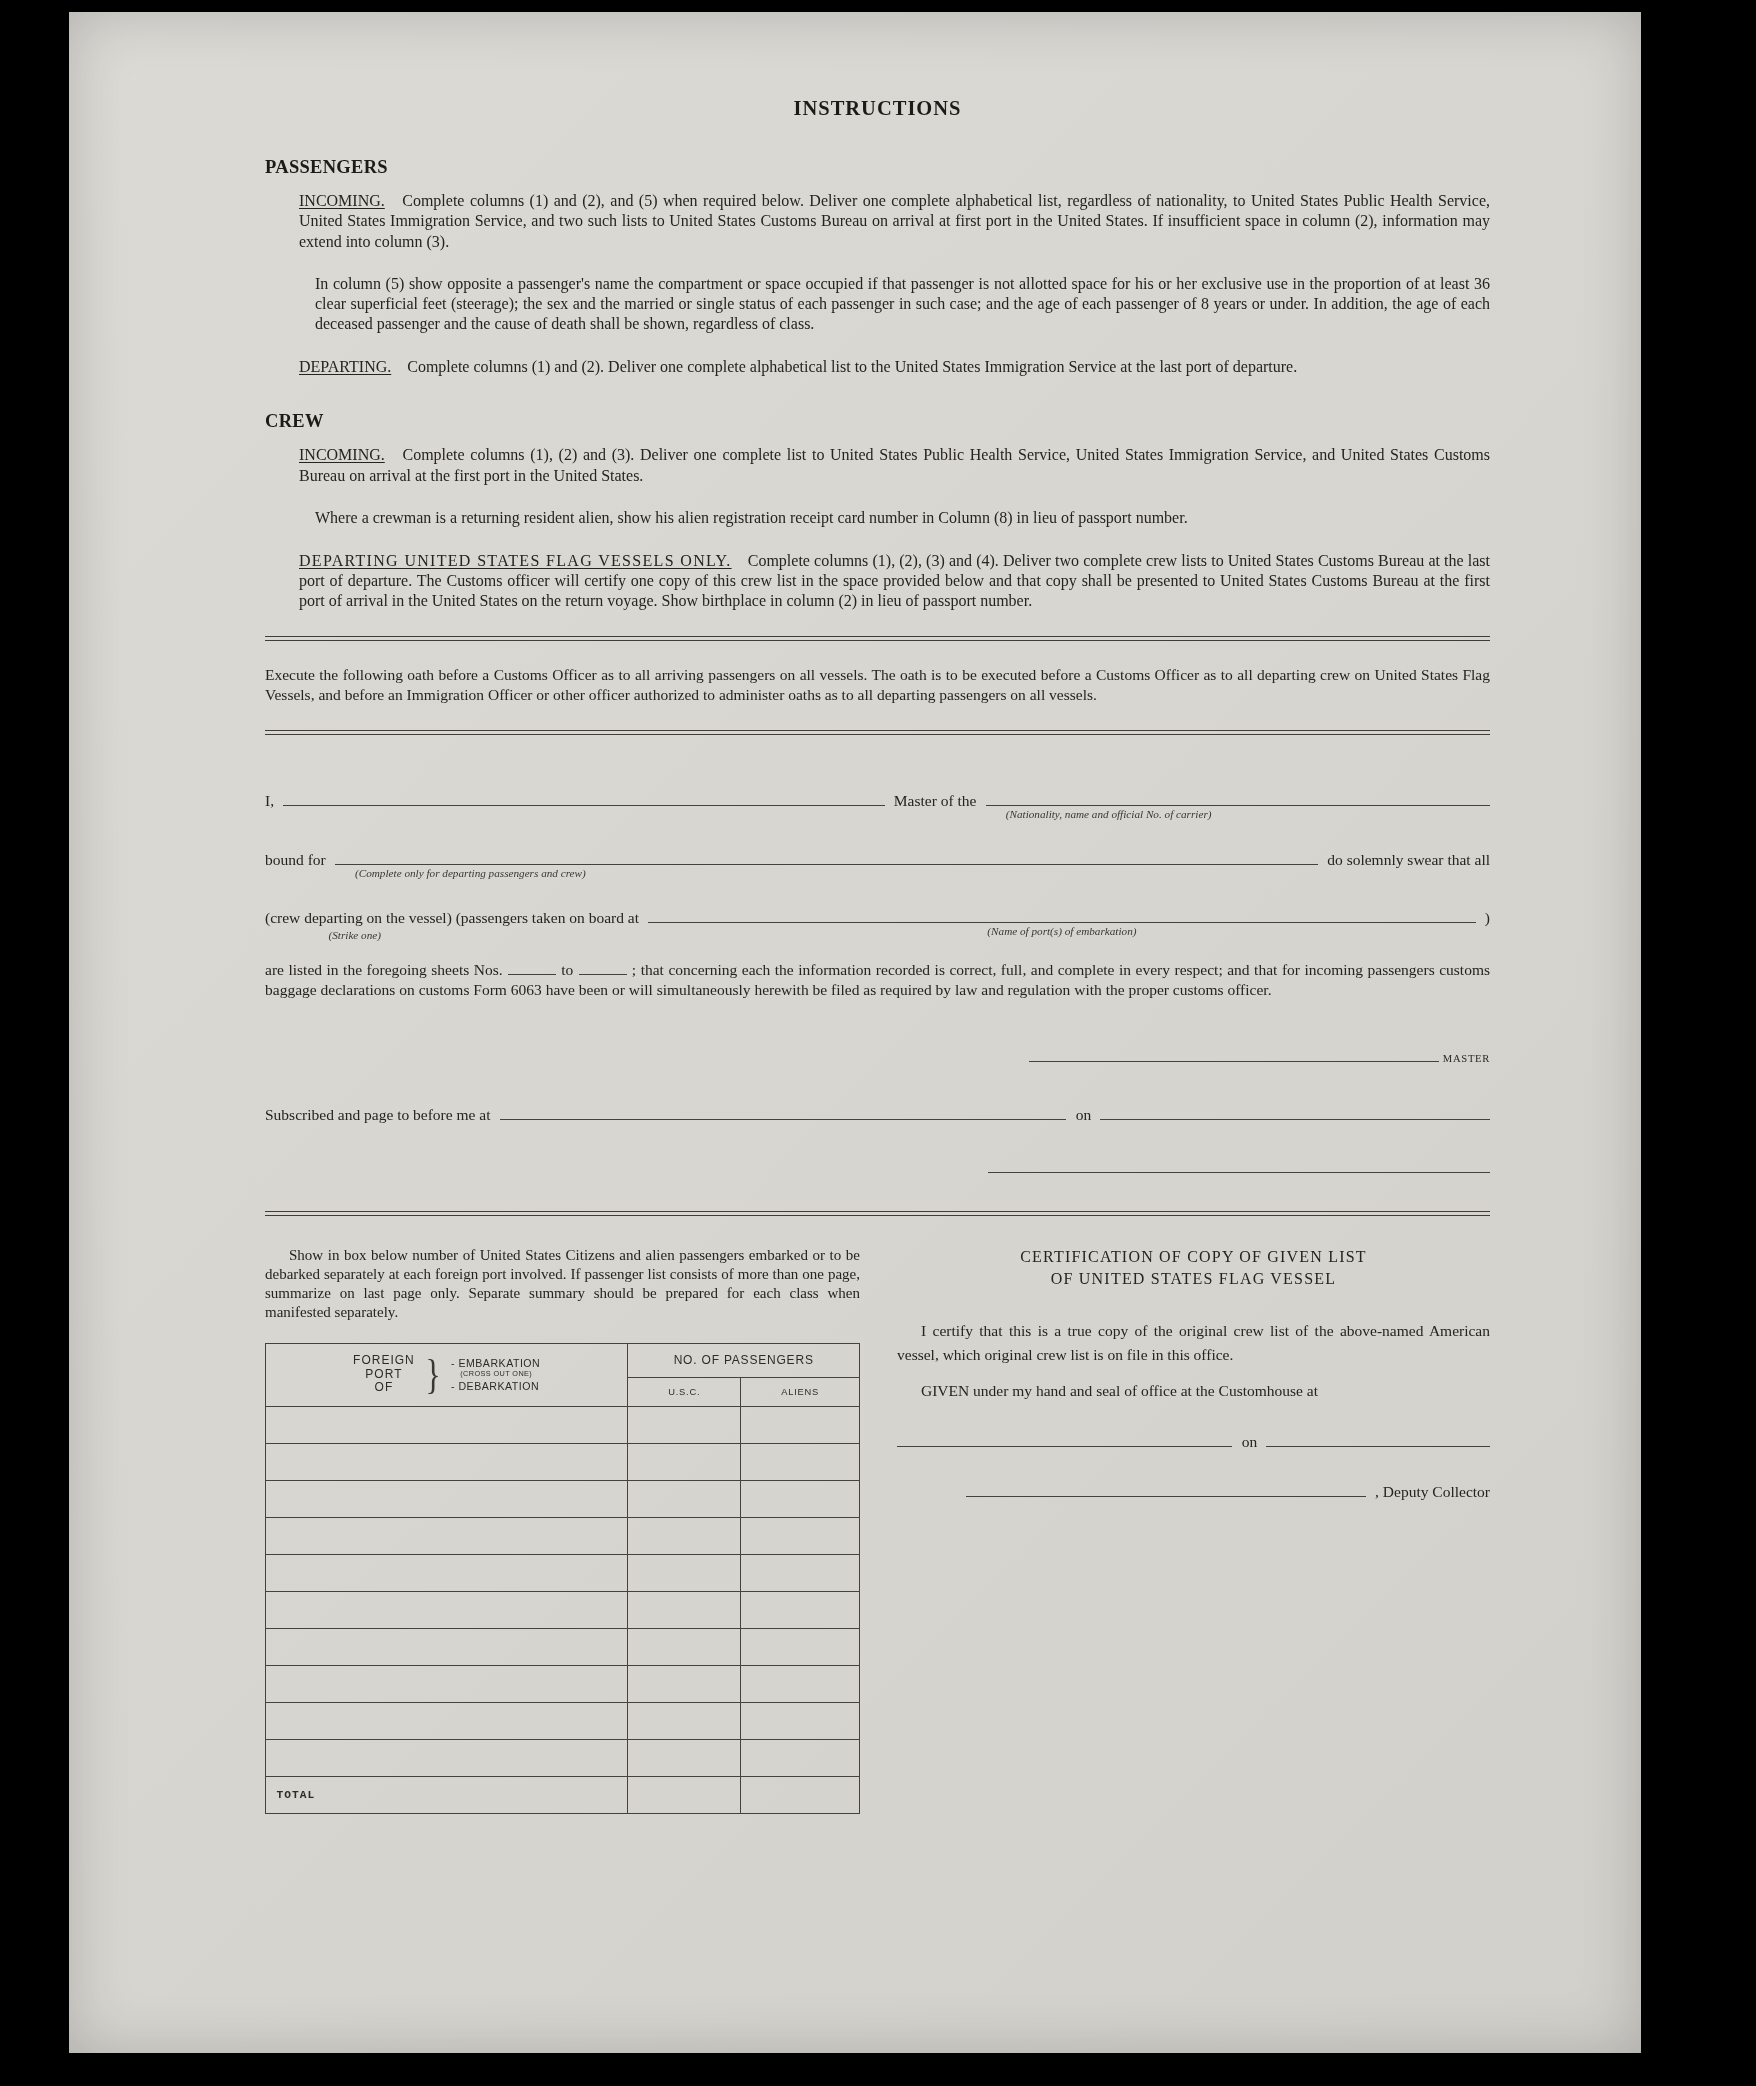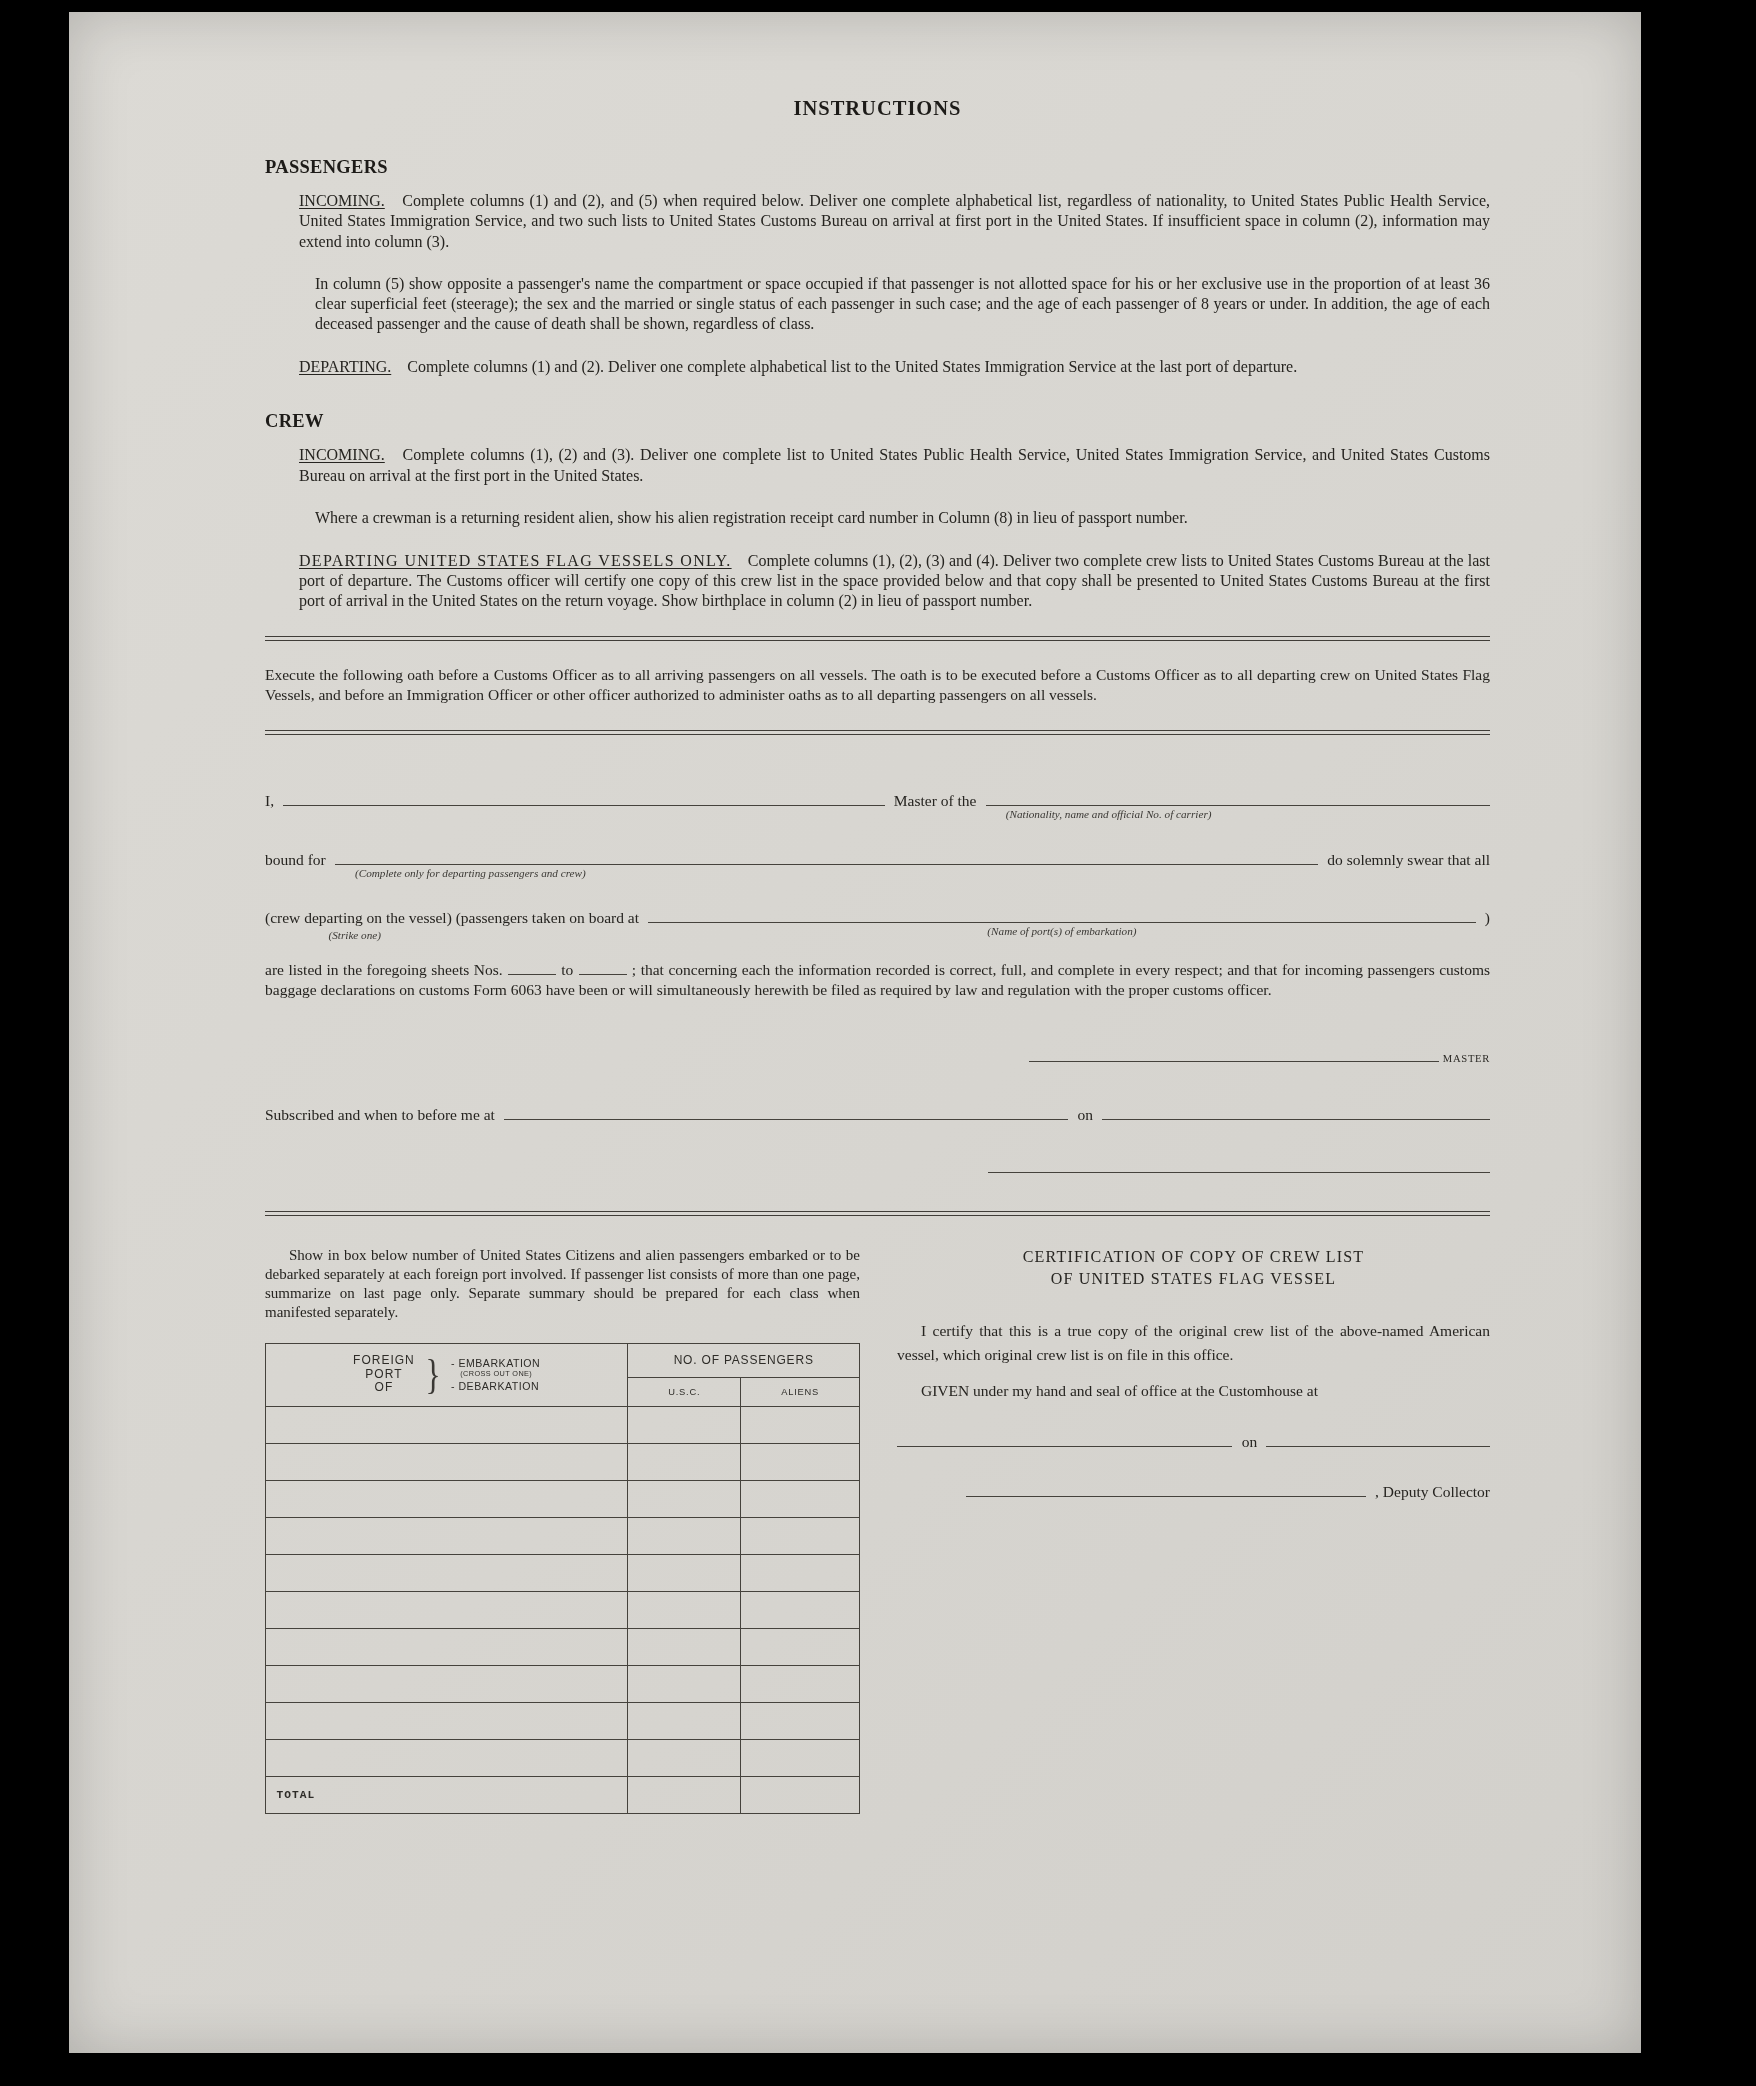--- a/index.html
+++ b/index.html
@@ -191,21 +191,21 @@
       <span>are listed in the foregoing sheets Nos.</span><span class="ifill"></span><span>to</span><span class="ifill"></span><span>;  that concerning each the information recorded is correct, full, and complete in every respect; and that for incoming passengers customs baggage declarations on customs Form 6063 have been or will simultaneously herewith be filed as required by law and regulation with the proper customs officer.</span>
     </p>
 
     <div class="master-line">
       <span class="spacer62"></span>
       <span class="fill"></span>
       <span class="master-lbl">MASTER</span>
     </div>
 
     <div class="form-line subscribed">
-      <span>Subscribed and when to before me at</span>
+      <span>Subscribed and page to before me at</span>
       <span class="fill f-160"></span>
       <span>on</span>
       <span class="fill f-110"></span>
     </div>
 
     <div class="sig2">
       <span class="spacer59"></span>
       <span class="fill"></span>
     </div>
 
@@ -301,21 +301,21 @@
               <td class="total-cell">TOTAL</td>
               <td></td>
               <td></td>
             </tr>
           </tbody>
         </table>
       </div>
 
       <div class="bottom-right">
         <div class="cert-title">
-          <div>CERTIFICATION OF COPY OF CREW LIST</div>
+          <div>CERTIFICATION OF COPY OF GIVEN LIST</div>
           <div>OF UNITED STATES FLAG VESSEL</div>
         </div>
 
         <p class="cert-para">I certify that this is a true copy of the original crew list of the above-named American vessel, which original crew list is on file in this office.</p>
 
         <p class="cert-para cert-given">GIVEN under my hand and seal of office at the Customhouse at</p>
 
         <div class="form-line cert-line1">
           <span class="fill f-150"></span>
           <span>on</span>

